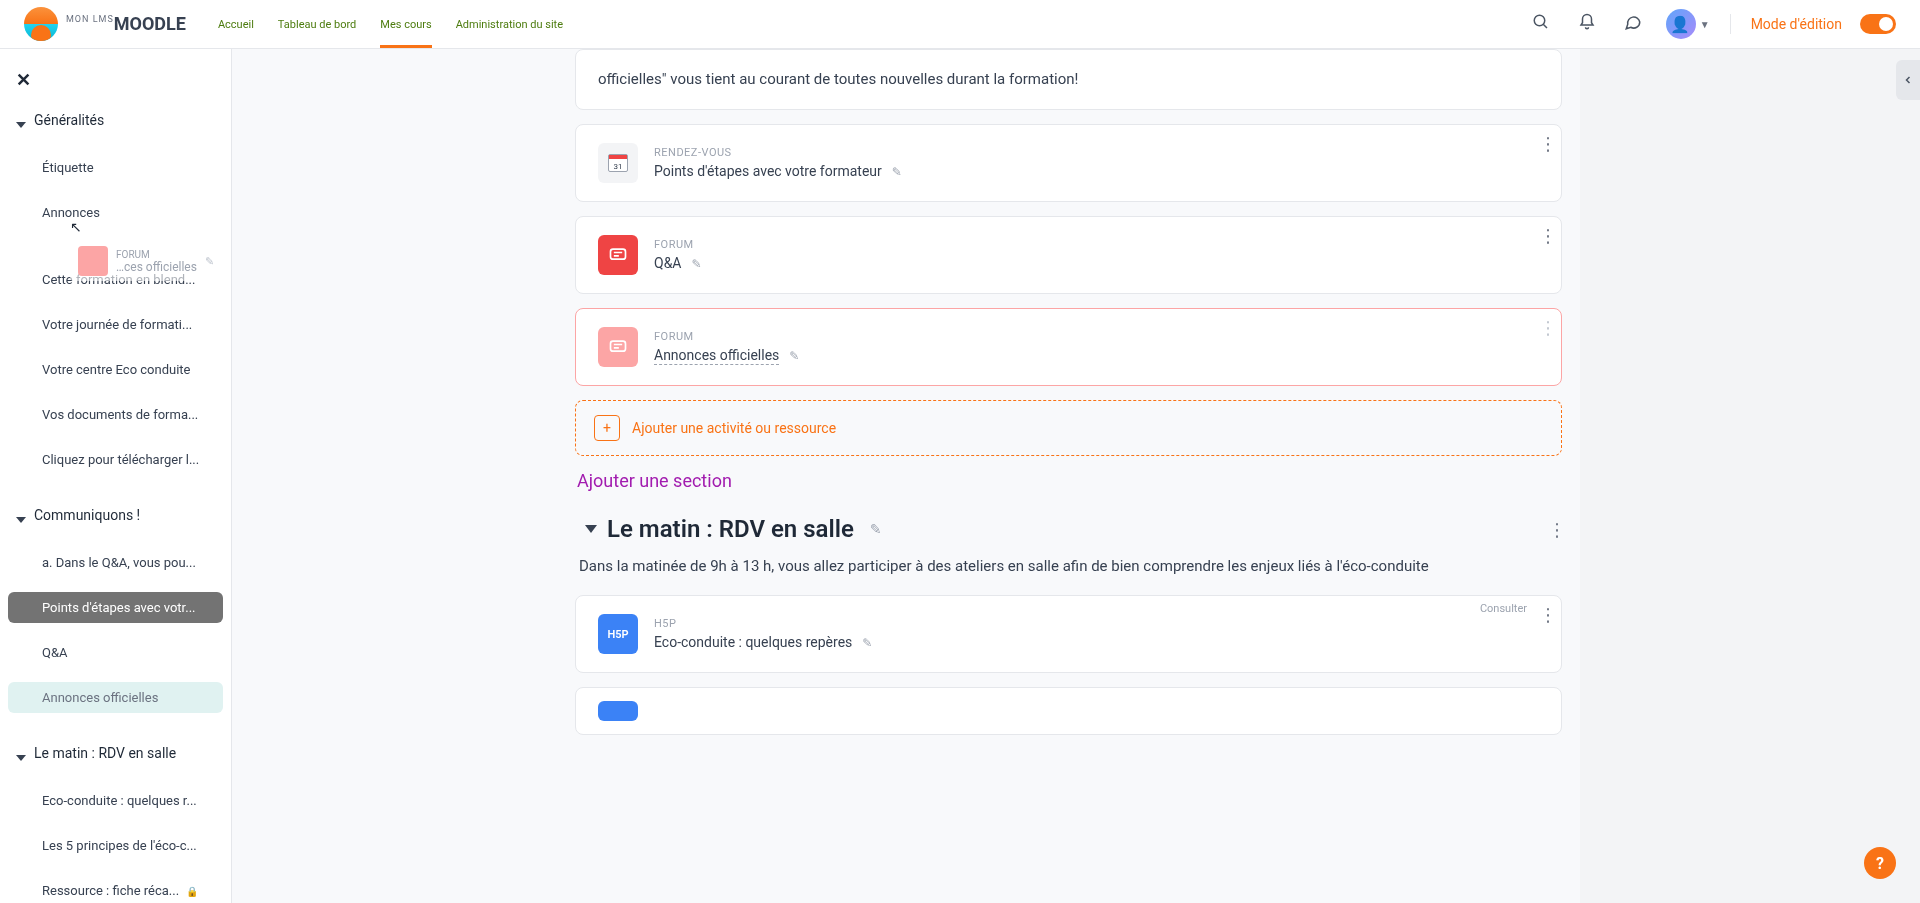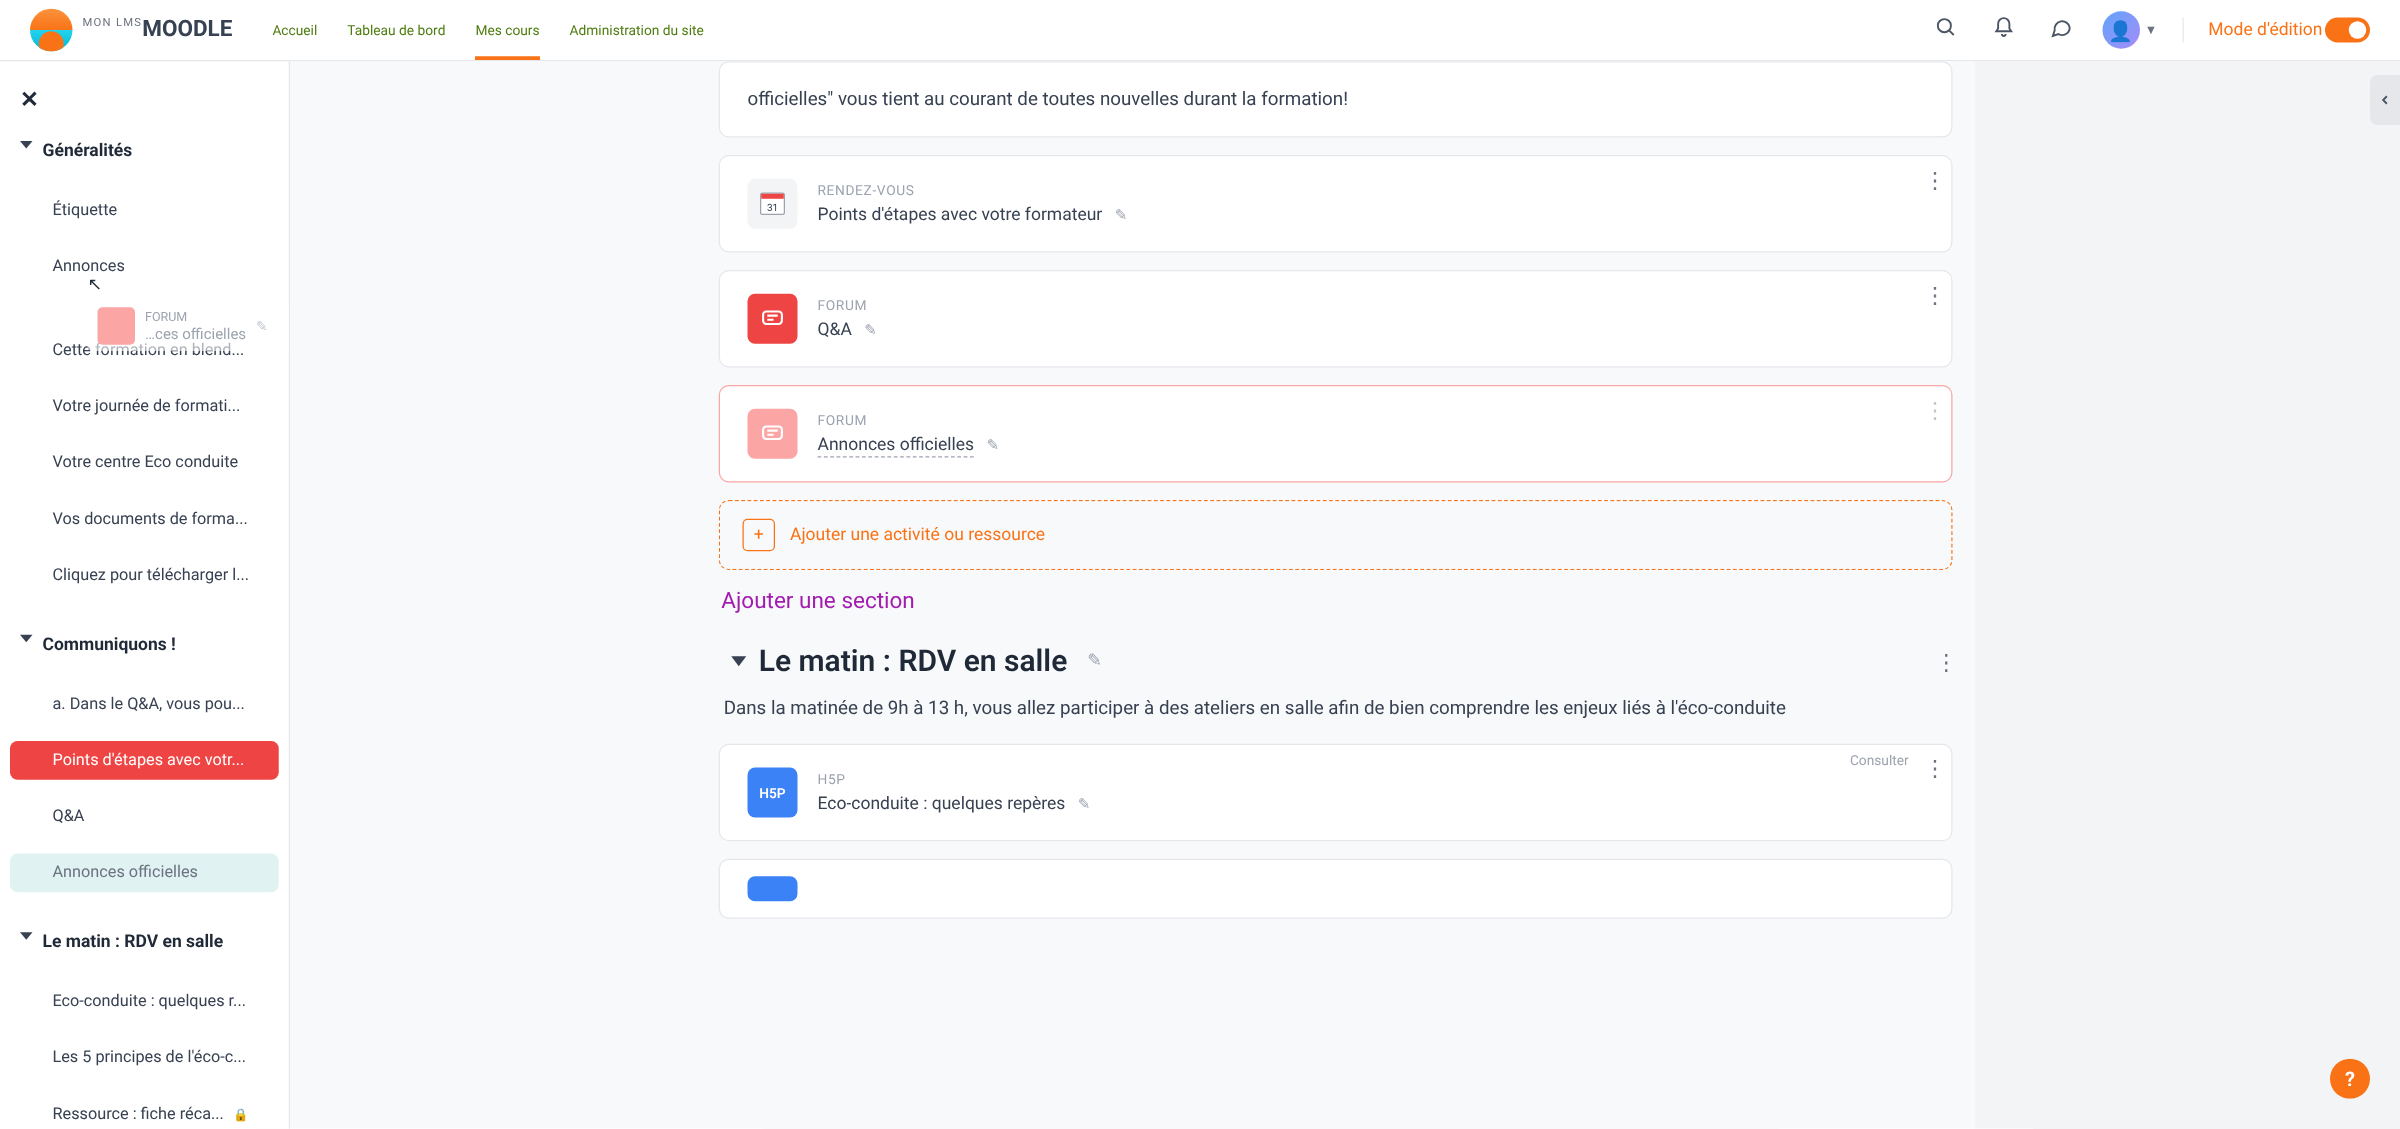--- a/index.html
+++ b/index.html
@@ -10,31 +10,31 @@
 .logo-circle::after{content:"";position:absolute;bottom:-4px;left:50%;transform:translateX(-50%);width:20px;height:20px;border-radius:50%;background:#f97316}
 .logo-text{display:flex;line-height:1}
 .logo-top{font-size:9px;letter-spacing:1px;color:#6b7280}
 .logo-bottom{font-size:18px;font-weight:700;color:#374151}
 .nav-links{display:flex;gap:24px;height:100%;align-items:center}
 .nav-link{color:#4d7c0f;text-decoration:none;font-size:11px;height:100%;display:flex;align-items:center;position:relative}
 .nav-link.active::after{content:"";position:absolute;bottom:0;left:0;right:0;height:3px;background:#f97316}
 .header-right{margin-left:auto;display:flex;align-items:center;gap:20px}
 .icon-btn{background:none;border:none;cursor:pointer;font-size:18px;color:#4b5563;padding:4px}
 .avatar{width:30px;height:30px;border-radius:50%;background:linear-gradient(135deg,#60a5fa,#a78bfa);display:flex;align-items:center;justify-content:center;font-size:16px}
-.mode-wrap{display:flex;align-items:center;gap:2px;color:#f97316;font-size:14px;border-left:1px solid #e5e7eb;padding-left:20px}
+.mode-wrap{display:flex;align-items:center;gap:18px;color:#f97316;font-size:14px;border-left:1px solid #e5e7eb;padding-left:20px}
 .toggle{width:36px;height:20px;background:#f97316;border-radius:10px;position:relative}
 .toggle::after{content:"";position:absolute;width:14px;height:14px;background:#fff;border-radius:50%;right:3px;top:3px}
 .layout{display:flex;height:calc(100vh - 49px);position:relative}
 .sidebar{width:232px;border-right:1px solid #e5e7eb;padding:12px 0;overflow-y:auto;flex-shrink:0;position:relative}
 .close-x{font-size:18px;font-weight:bold;padding:8px 16px;cursor:pointer}
 .side-section{padding:4px 0}
-.side-heading{display:flex;align-items:flex-start;gap:6px;padding:10px 16px;font-size:14px;font-weight:700;color:#1f2937;cursor:pointer}
+.side-heading{display:flex;align-items:flex-end;gap:6px;padding:10px 16px;font-size:14px;font-weight:400;color:#1f2937;cursor:pointer}
 .chevron{display:inline-block;width:0;height:0;border-left:5px solid transparent;border-right:5px solid transparent;border-top:6px solid #374151;margin-right:2px}
 .side-item{padding:8px 16px 8px 34px;font-size:13px;color:#374151;cursor:pointer;white-space:nowrap;overflow:hidden;text-overflow:ellipsis;border-radius:6px;margin:14px 8px}
-.side-item.highlighted{background:#ef4444;color:#fff}
+.side-item.highlighted{background:#737373;color:#fff}
 .side-item.muted{background:#e0f2f1;color:#6b7280}
 .heading-line{border-bottom:1px solid #d1d5db;padding-bottom:4px;display:inline-block}
 .space-col{width:325px;background:#f8f9fb;flex-shrink:0}
 .main{flex:1;background:#f8f9fb;padding:0 18px;overflow-y:auto;position:relative}
 .right-col{width:340px;background:#f3f4f6;flex-shrink:0}
 .card-box{background:#fff;border:1px solid #e5e7eb;border-radius:8px;padding:18px 22px;margin-bottom:14px}
 .activity-card{display:flex;align-items:center;gap:16px;min-height:48px;position:relative}
 .activity-icon{width:40px;height:40px;border-radius:6px;display:flex;align-items:center;justify-content:center;flex-shrink:0}
 .icon-red{background:#ef4444;color:#fff}
 .icon-grey{background:#f3f4f6}

